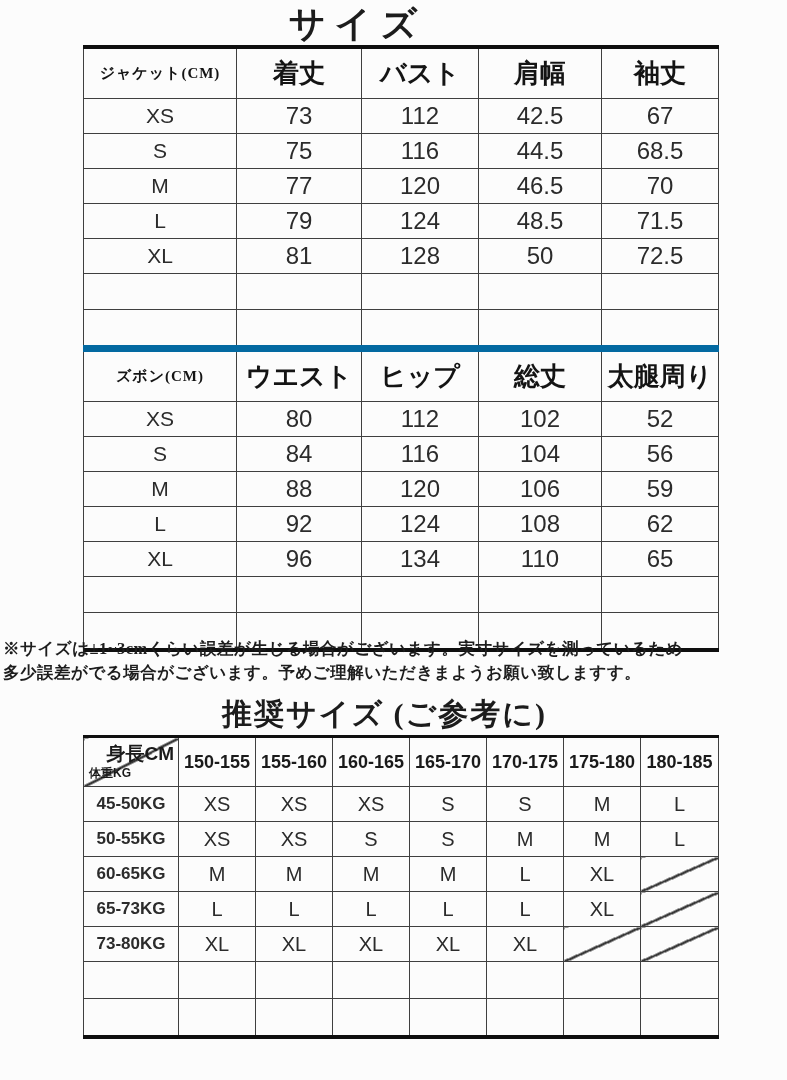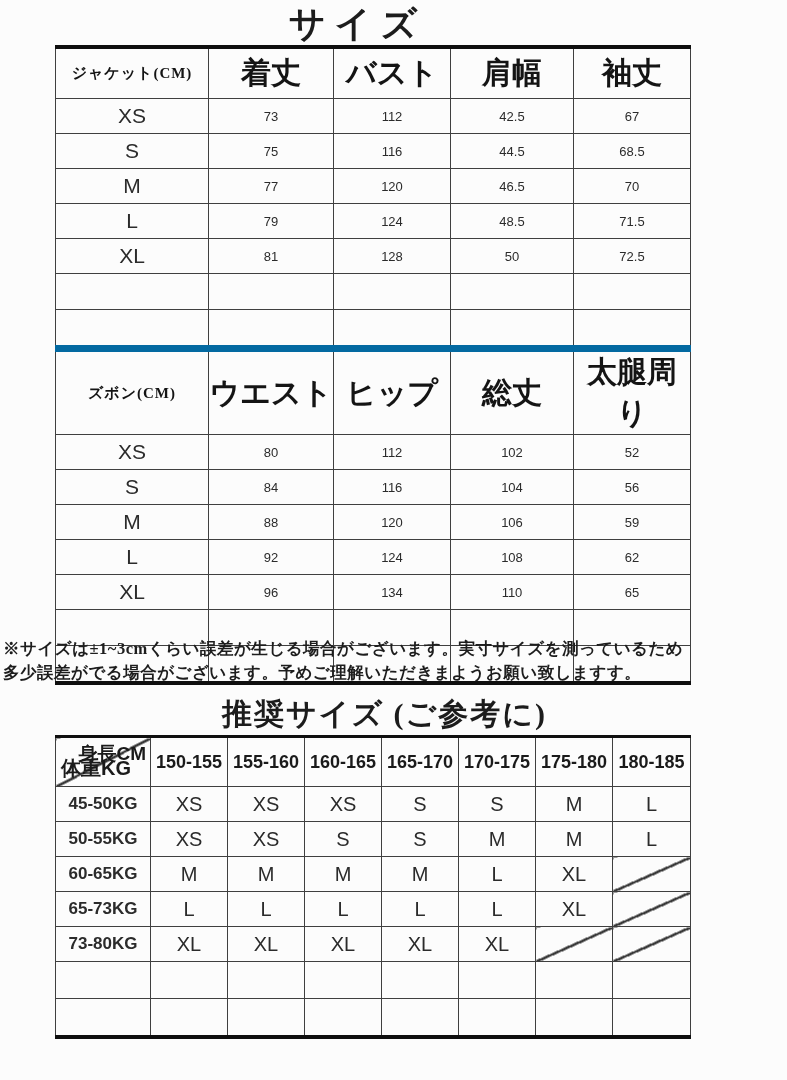--- a/index.html
+++ b/index.html
@@ -9,38 +9,38 @@
     font-family:"Liberation Sans","DejaVu Sans",sans-serif;
     overflow:hidden;
   }
 
   .title{
     position:absolute;top:0px;left:40px;width:635px;margin:0;
     text-align:center;font-size:36px;font-weight:600;letter-spacing:9px;
     font-family:"Liberation Serif","DejaVu Serif",serif;color:#1c1c1c;
   }
 
-  table{border-collapse:collapse;table-layout:fixed;}
+  table{border-collapse:collapse;table-layout:fixed;margin-left:28px;}
   td{
     border:1px solid #3f3f3f;text-align:center;vertical-align:middle;
     padding:0;overflow:hidden;color:#2b2b2b;
   }
 
   
   .spec{
     position:absolute;top:45px;left:55px;width:635px;
     border:1px solid #3f3f3f;border-top:4px solid #0f0f0f;border-bottom:4px solid #0f0f0f;
   }
   .spec tr.head td{
     height:49px;font-family:"Liberation Serif","DejaVu Serif",serif;
-    font-size:30px;font-weight:600;color:#141414;
+    font-size:26px;font-weight:600;color:#141414;
   }
   .spec tr.head td.cat{font-size:15px;font-weight:700;letter-spacing:1px;}
   .spec tr.head2 td{border-top:7px solid #0369a1;}
-  .spec tr.data td{height:34px;font-size:13px;}
+  .spec tr.data td{height:34px;font-size:24px;}
   .spec tr.data td.size{font-size:21px;}
   .spec tr.empty td{height:35px;}
 
   
   .note{
     position:absolute;top:637px;left:3px;width:782px;margin:0;
     font-family:"Liberation Serif","DejaVu Serif",serif;
     font-size:16.5px;font-weight:700;line-height:24px;color:#1d1d1d;
     letter-spacing:0.5px;
   }
@@ -61,21 +61,21 @@
   .rec tr.data td.wlabel{font-size:17px;font-weight:600;}
   .rec tr.empty td{height:36px;}
 
   .diag{
     background-image:linear-gradient(to bottom right,
       transparent calc(50% - 1.3px),#3a3a3a calc(50% - 1.3px),
       #3a3a3a calc(50% + 1.3px),transparent calc(50% + 1.3px));
   }
   td.corner{position:relative;}
   .corner-top{position:absolute;top:3px;right:4px;font-size:19px;font-weight:700;}
-  .corner-bottom{position:absolute;bottom:4px;left:5px;font-size:20px;font-weight:700;text-align:center;}
+  .corner-bottom{position:absolute;bottom:4px;left:5px;font-size:12px;font-weight:700;text-align:center;}
 </style>
 </head>
 <body>
 
 <div>
 
   <h1 class="title">サイズ</h1>
 
   <table class="spec">
     <colgroup>

